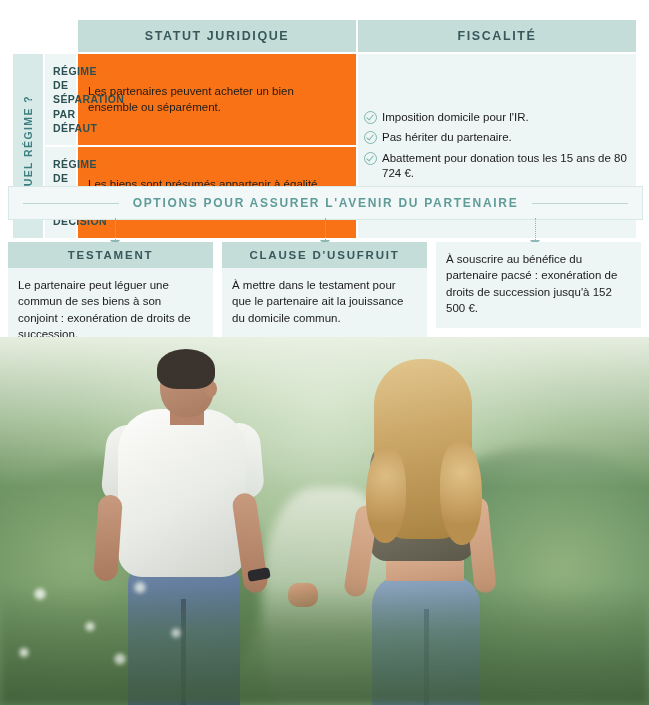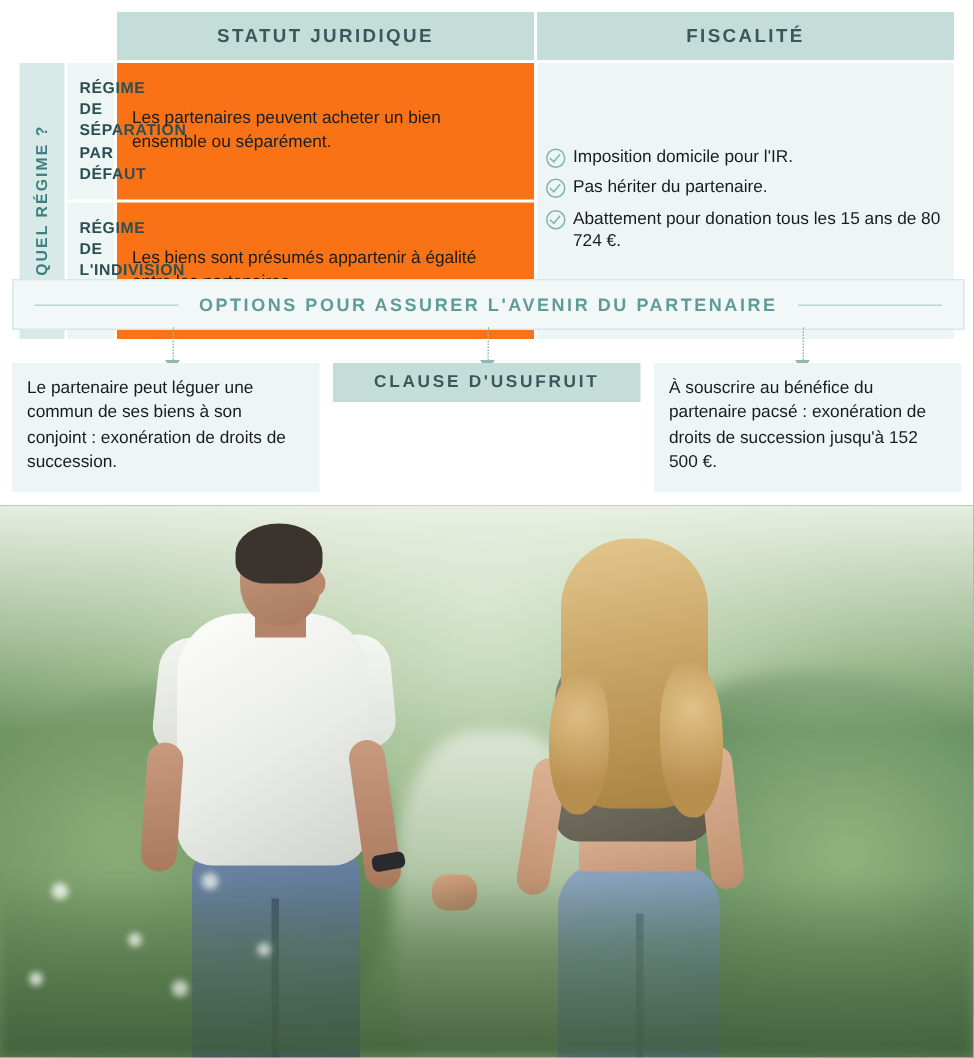--- a/index.html
+++ b/index.html
@@ -20,21 +20,21 @@
     position: absolute;
     left: 0;
     top: 0;
     width: 649px;
     height: 152px;
   }
 
   .table-wrap {
     position: absolute;
     left: 11px;
-    top: 6px;
+    top: 18px;
     width: 627px;
   }
 
   table.main-table {
     border-collapse: collapse;
     width: 627px;
     table-layout: fixed;
   }
 
   
@@ -507,24 +507,26 @@
   <span class="stem"></span>
   <span class="head"></span>
 </div>
 <div class="arrow a3">
   <span class="stem"></span>
   <span class="head"></span>
 </div>
 
 <div class="cards">
   <div class="card">
+    <div class="card-head">TESTAMENT</div>
     <div class="card-body">Le partenaire peut léguer une commun de ses biens à son conjoint : exonération de droits de succession.</div>
   </div>
   <div class="card">
     <div class="card-head">CLAUSE D'USUFRUIT</div>
+    <div class="card-body">À mettre dans le testament pour que le partenaire ait la jouissance du domicile commun.</div>
   </div>
   <div class="card">
     <div class="card-body">À souscrire au bénéfice du partenaire pacsé : exonération de droits de succession jusqu'à 152 500 €.</div>
   </div>
 </div>
 
 <div class="photo">
   <div class="sky"></div>
   <div class="bush-left"></div>
   <div class="bush-right"></div>

